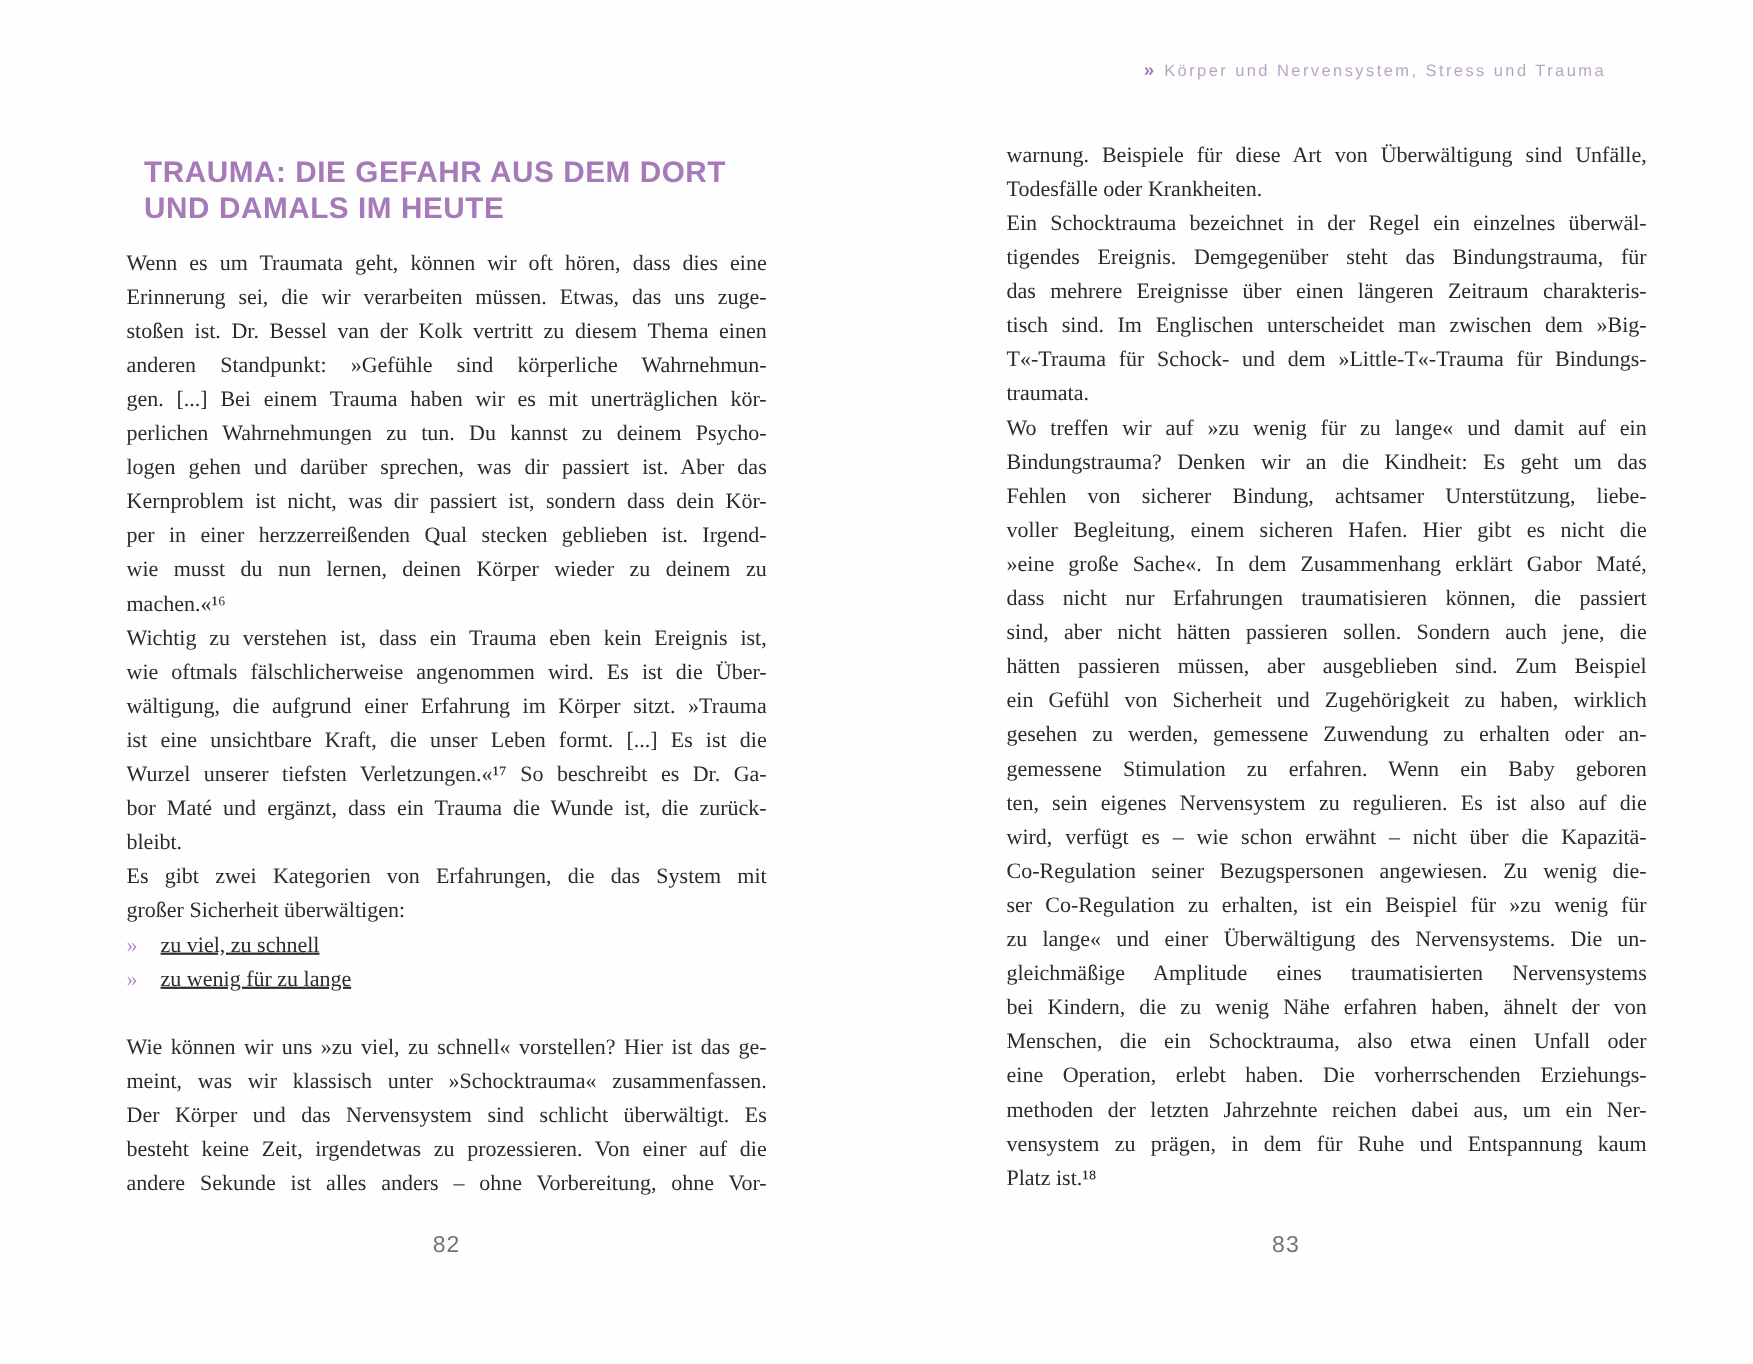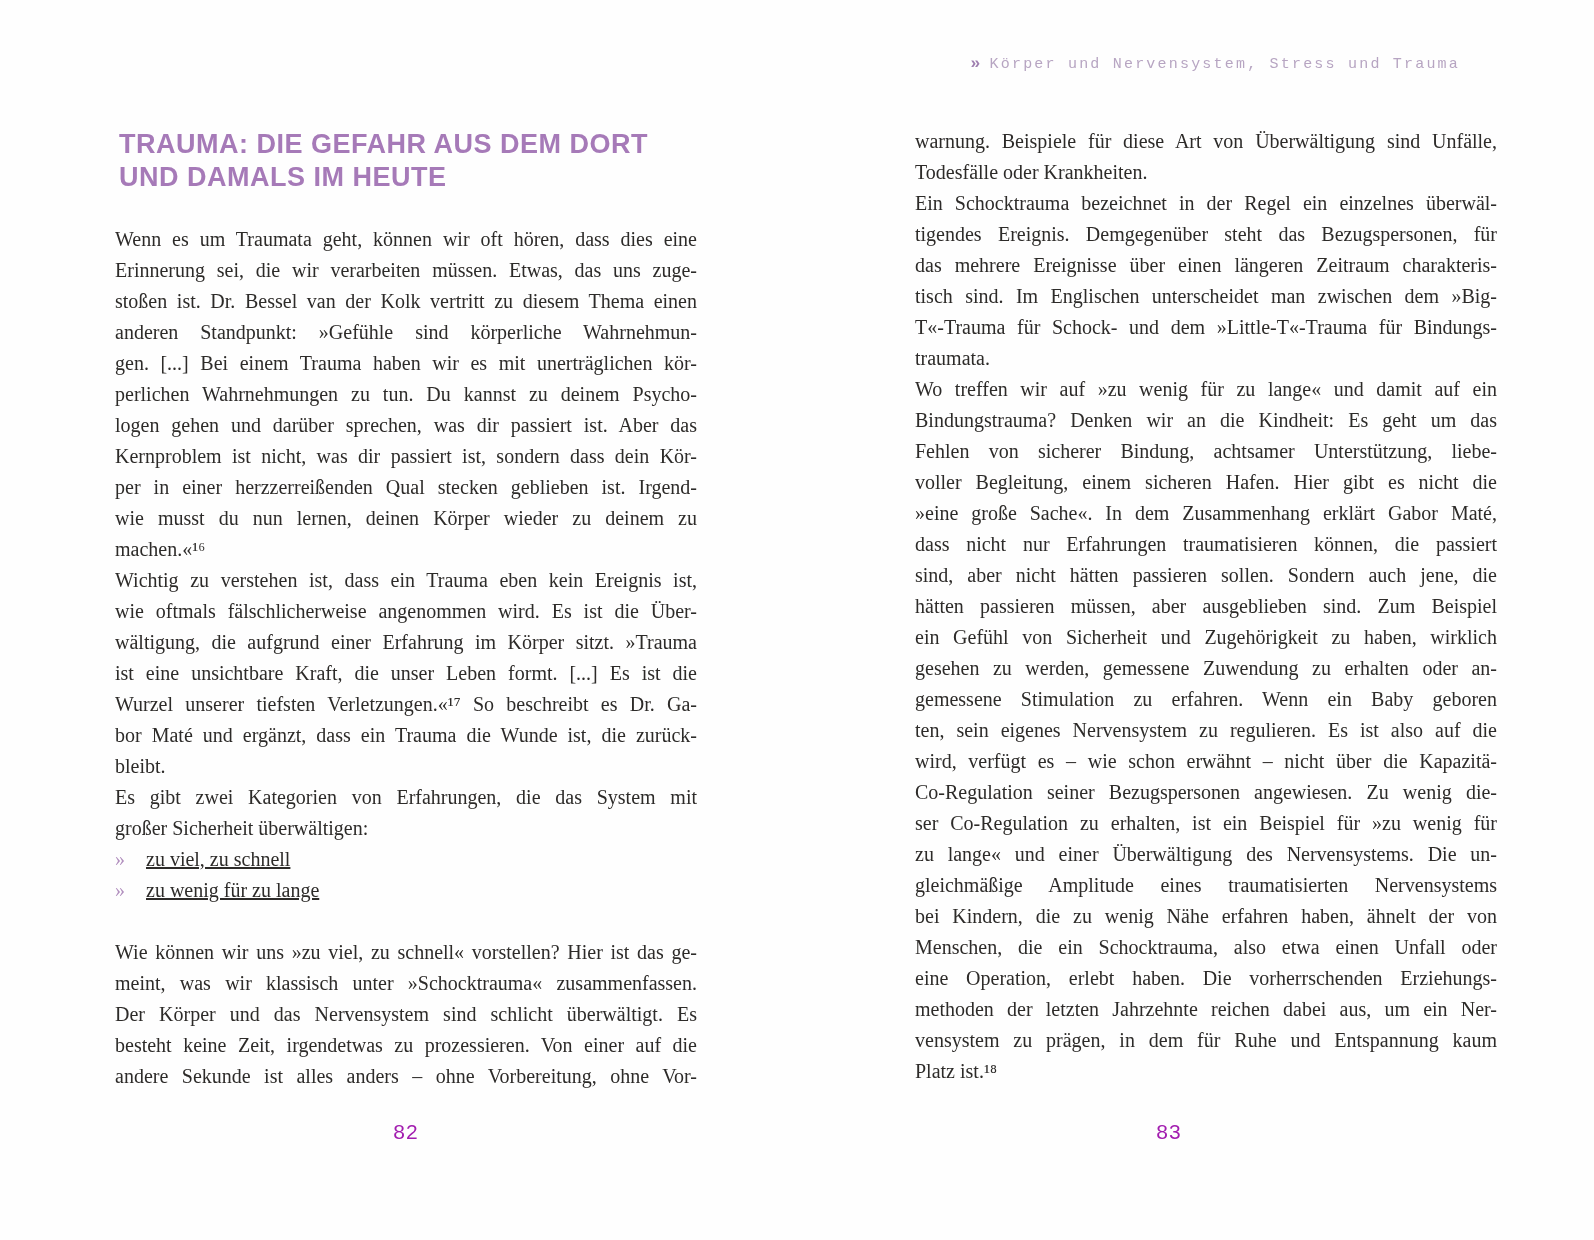--- a/index.html
+++ b/index.html
@@ -17,37 +17,37 @@
     height: 1240px;
   }
   .page-left  { left: 115px; width: 582px; }
   .page-right { left: 878px; width: 582px; }
 
   .chapter-title {
     position: absolute;
     top: 124px;
     left: 0;
     width: 100%;
-    margin: 4px;
+    margin: 16px;
     font-family: "Liberation Sans", "DejaVu Sans", sans-serif;
     font-weight: 700;
     font-size: 27px;
     line-height: 33px;
     letter-spacing: 0.5px;
     color: var(--title-color, #a67ab8);
   }
   .title-line { display: block; }
 
   .running-header {
     position: absolute;
     top: 54px;
     left: 0;
     width: 100%;
     text-align: right;
-    font-family: Liberation Mono, monospace;
+    font-family: Liberation Sans, sans-serif;
     font-size: 15px;
     letter-spacing: 2.2px;
     color: var(--header-text-color, #b7a5c2);
     white-space: nowrap;
   }
   .rh-marker {
     color: var(--header-marker-color, #9f7fb0);
     letter-spacing: 0;
     margin-right: 9px;
     font-size: 17px;
@@ -87,21 +87,21 @@
 
   .page-number {
     position: absolute;
     top: 1120px;
     left: 0;
     width: 100%;
     text-align: center;
     font-family: "Liberation Sans", "DejaVu Sans", sans-serif;
     font-size: 21px;
     letter-spacing: 1px;
-    color: #a21caf;
+    color: #737373;
   }
 </style>
 </head>
 <body>
 
 <div class="book">
 
   <section class="page page-left">
     <h1 class="chapter-title">
       <span class="title-line">TRAUMA: DIE GEFAHR AUS DEM DORT</span>
@@ -158,21 +158,21 @@
     <div class="running-header">
       <span class="rh-marker">»</span><span class="rh-text">Körper und Nervensystem, Stress und Trauma</span>
     </div>
     <div class="body-text" id="right-body">
         <div class="para">
           <div class="pline">warnung. Beispiele für diese Art von Überwältigung sind Unfälle,</div>
           <div class="pline last">Todesfälle oder Krankheiten.</div>
         </div>
         <div class="para">
           <div class="pline">Ein Schocktrauma bezeichnet in der Regel ein einzelnes überwäl-</div>
-          <div class="pline">tigendes Ereignis. Demgegenüber steht das Bezugspersonen, für</div>
+          <div class="pline">tigendes Ereignis. Demgegenüber steht das Bindungstrauma, für</div>
           <div class="pline">das mehrere Ereignisse über einen längeren Zeitraum charakteris-</div>
           <div class="pline">tisch sind. Im Englischen unterscheidet man zwischen dem »Big-</div>
           <div class="pline">T«-Trauma für Schock- und dem »Little-T«-Trauma für Bindungs-</div>
           <div class="pline last">traumata.</div>
         </div>
         <div class="para">
           <div class="pline">Wo treffen wir auf »zu wenig für zu lange« und damit auf ein</div>
           <div class="pline">Bindungstrauma? Denken wir an die Kindheit: Es geht um das</div>
           <div class="pline">Fehlen von sicherer Bindung, achtsamer Unterstützung, liebe-</div>
           <div class="pline">voller Begleitung, einem sicheren Hafen. Hier gibt es nicht die</div>

